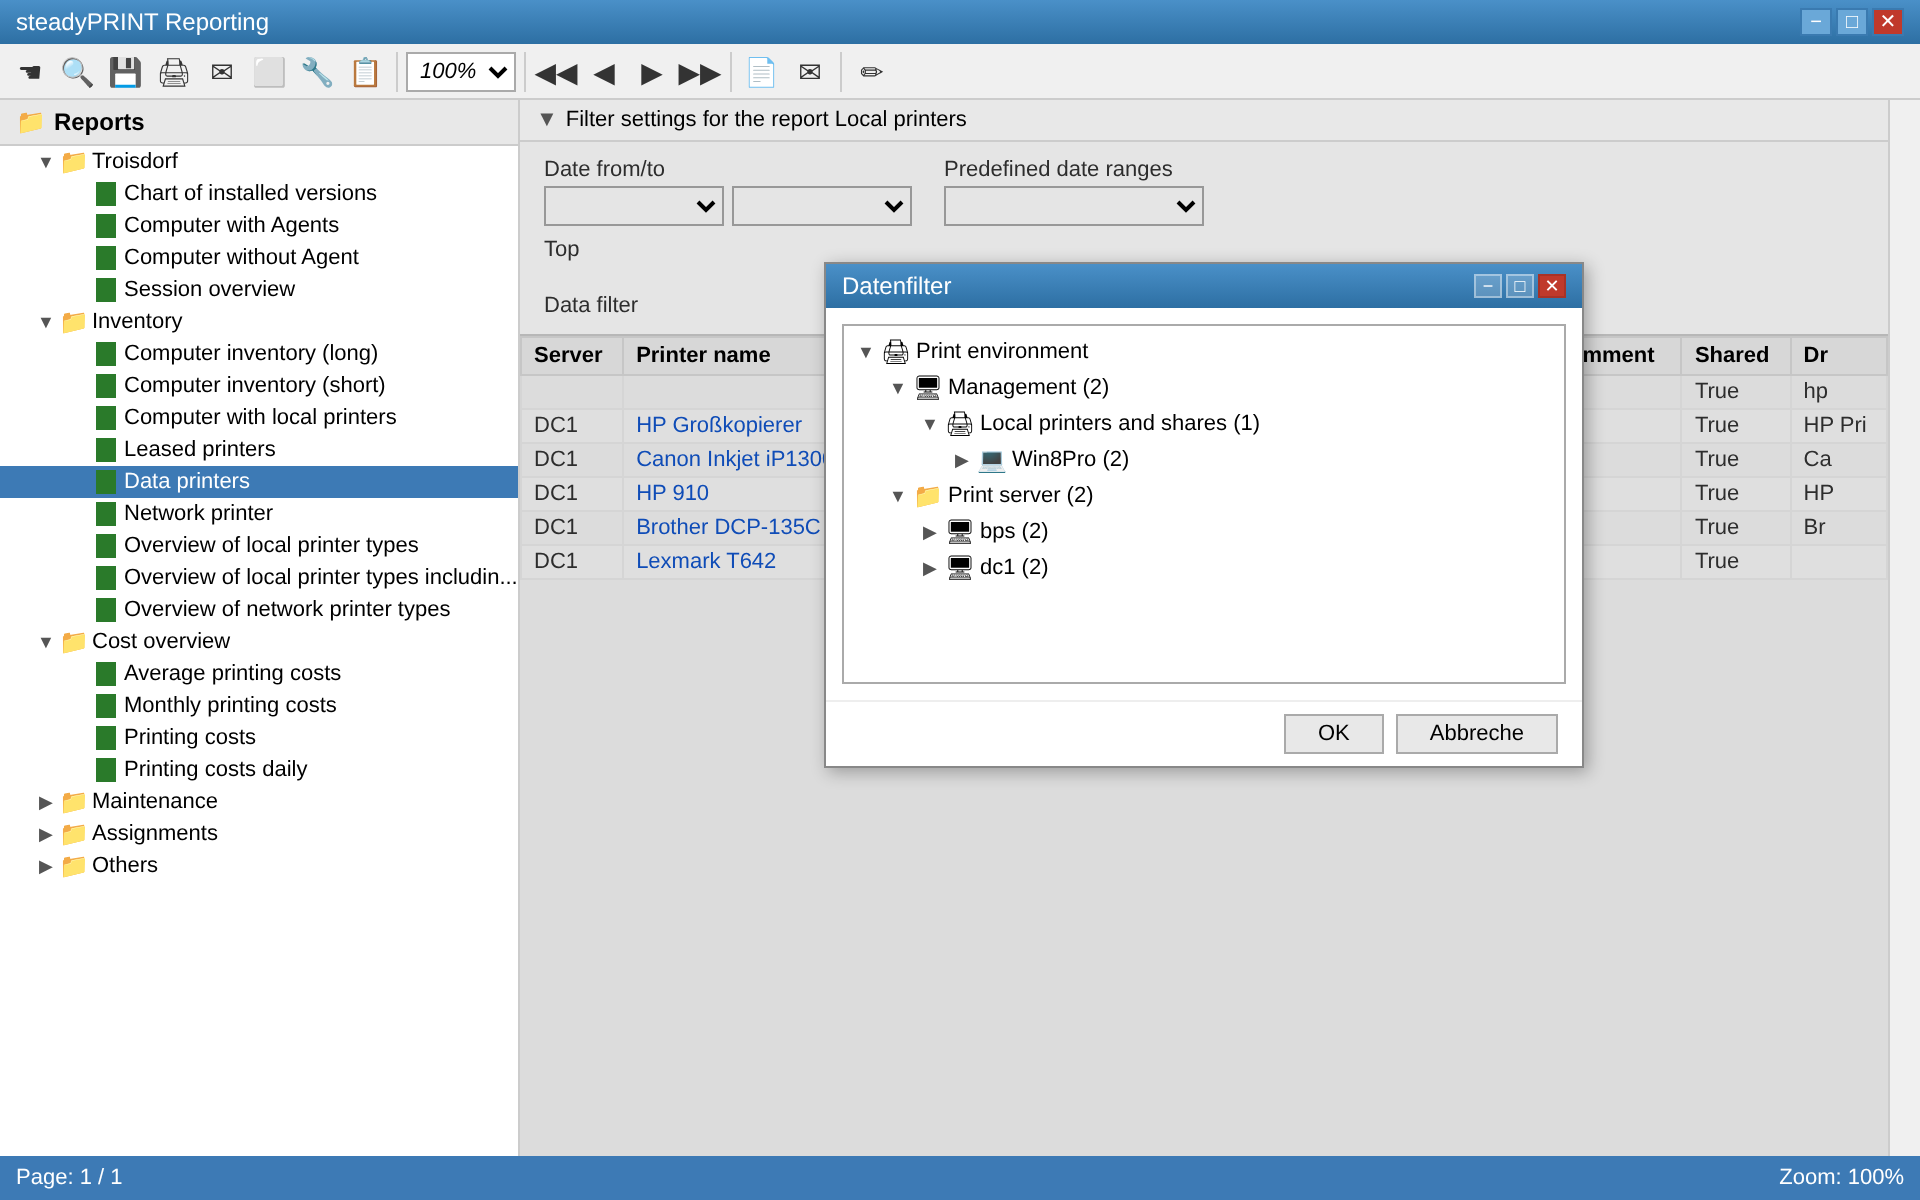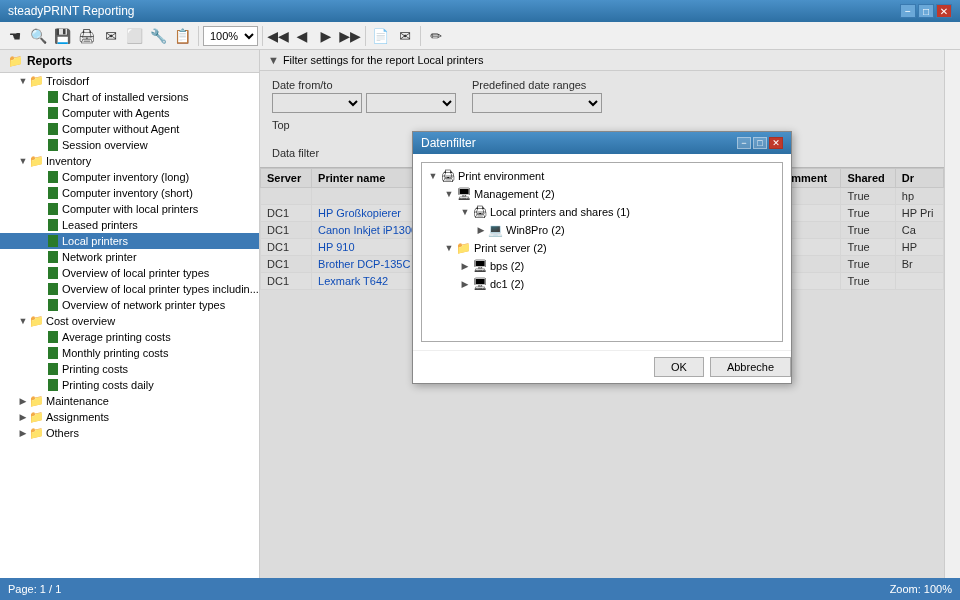--- a/index.html
+++ b/index.html
@@ -43,21 +43,21 @@
       background: transparent;
       border: 1px solid transparent;
       display: flex; align-items: center; justify-content: center;
       cursor: pointer;
       font-size: 14px;
       color: #333;
     }
     .toolbar-separator { width: 1px; height: 20px; background: #ccc; margin: 0 2px; }
     .zoom-select {
       height: 20px; font-size: 11px; border: 1px solid #aaa;
-      background: white; padding: 0 2px; width: 55px;
+      background: white; padding: 0 2px; width: 55px; font-style: italic;
     }
 
     
     .main-layout {
       display: flex;
       height: calc(600px - 22px - 28px - 22px);
     }
 
     
     .sidebar {
@@ -201,21 +201,21 @@
       display: flex;
       align-items: center;
       padding: 1px 0;
       cursor: pointer;
     }
     .modal-tree-toggle { width: 14px; font-size: 9px; text-align: center; color: #555; flex-shrink: 0; }
     .modal-tree-icon { width: 16px; height: 16px; flex-shrink: 0; margin-right: 2px; display: flex; align-items: center; justify-content: center; font-size: 12px; }
     .modal-tree-label { font-size: 11px; }
 
     .modal-footer {
-      padding: 6px 0;
+      padding: 6px 12px;
       display: flex;
       justify-content: flex-end;
       gap: 6px;
       border-top: 1px solid #eee;
     }
     .modal-action-btn {
       padding: 3px 16px;
       background: #e8e8e8;
       border: 1px solid #aaa;
       font-size: 11px;
@@ -364,21 +364,21 @@
         </div>
       <span class="tree-label">Leased printers</span>
     </div>
     <div class="tree-item selected">
       <div class="tree-indent"></div>
       <div class="tree-indent"></div>
       <div class="tree-toggle"></div>
       <div class="tree-icon">
           <div class="report-icon"></div>
         </div>
-      <span class="tree-label">Local printers</span>
+      <span class="tree-label">Data printers</span>
     </div>
     <div class="tree-item">
       <div class="tree-indent"></div>
       <div class="tree-indent"></div>
       <div class="tree-toggle"></div>
       <div class="tree-icon">
           <div class="report-icon"></div>
         </div>
       <span class="tree-label">Network printer</span>
     </div>

